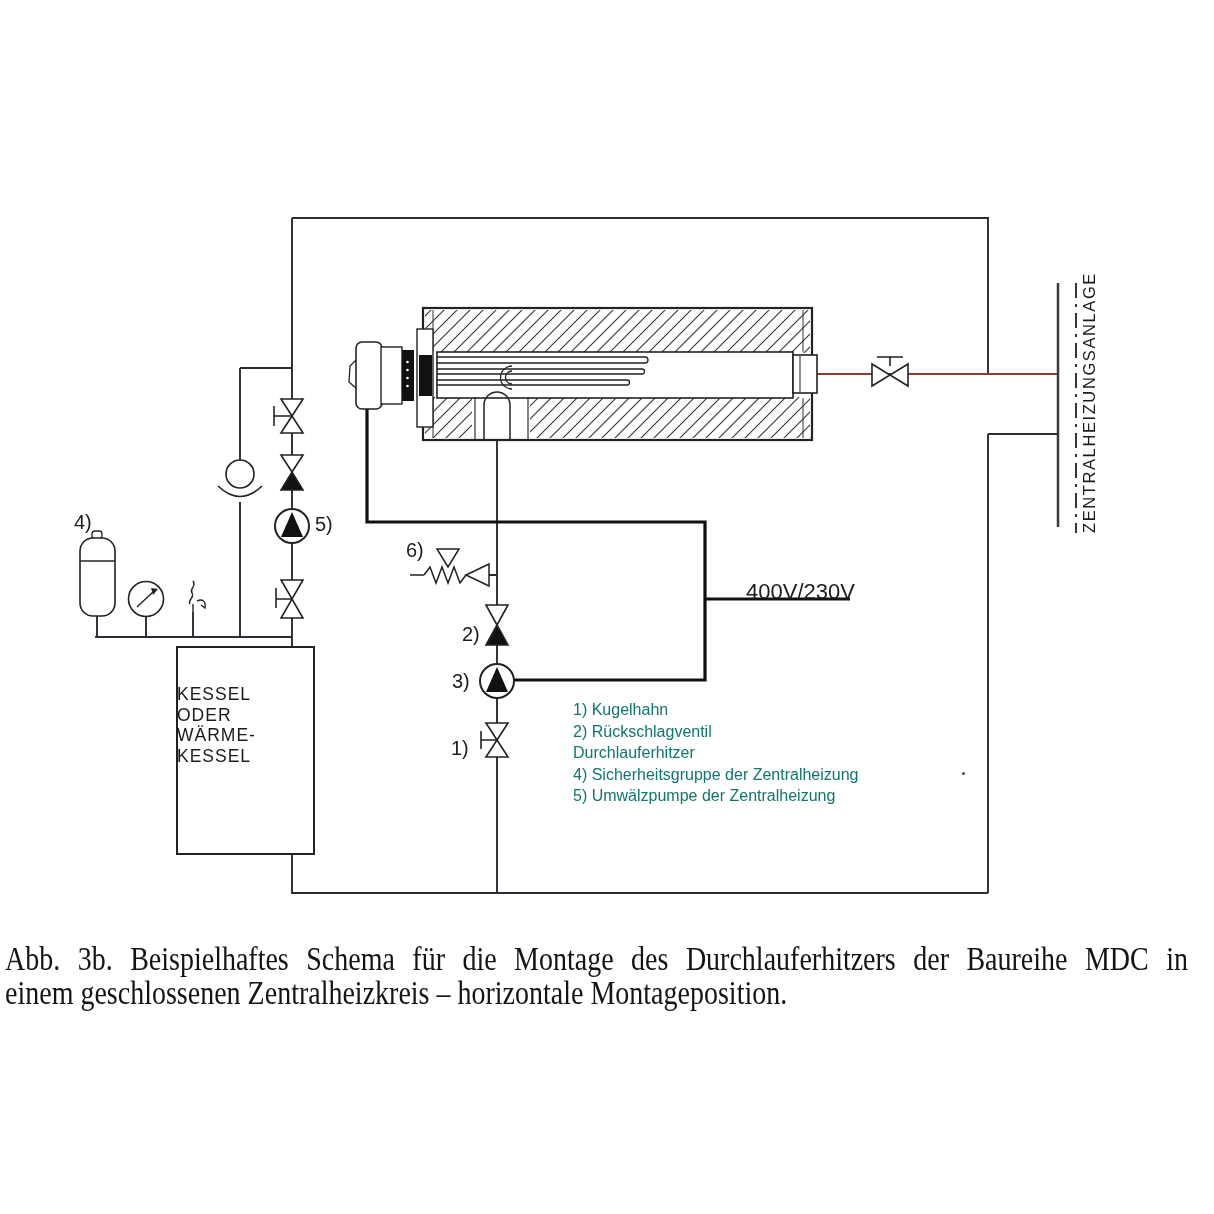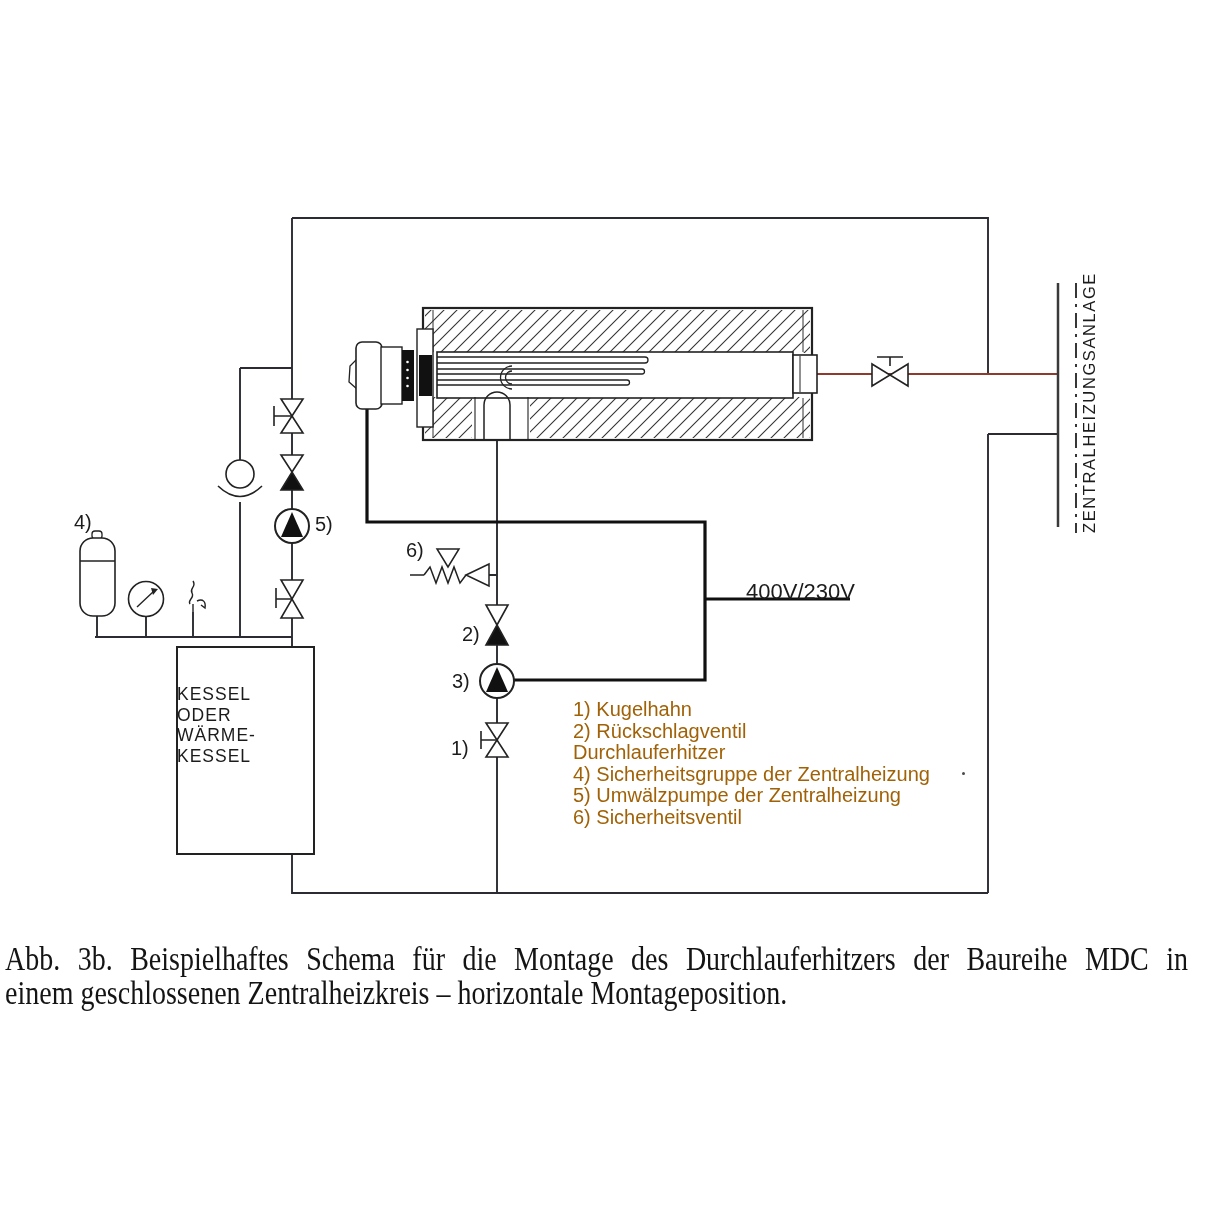--- a/index.html
+++ b/index.html
@@ -1,21 +1,21 @@
 <!DOCTYPE html>
 <html><head>
 <meta charset="utf-8">
 <style>
   html,body{margin:0;padding:0;background:#fff;}
   #stage{position:relative;width:1214px;height:1214px;background:#ffffff;overflow:hidden;
          font-family:"Liberation Sans",sans-serif;color:#1c1c1c;}
   #diagram-svg{position:absolute;left:0;top:0;}
   .lbl{position:absolute;font-size:20px;color:#1c1c1c;white-space:nowrap;}
   .power{font-size:22px;}
-  .legend{position:absolute;left:573px;top:699px;font-size:20px;line-height:21.6px;color:#a16207;}
+  .legend{position:absolute;left:573px;top:699px;font-size:16px;line-height:21.6px;color:#0f766e;}
   .boiler-text{position:absolute;left:177px;top:684px;width:137px;text-align:left;
                font-size:17.5px;line-height:20.5px;letter-spacing:1px;color:#1b1b1b;}
   .wall-label{position:absolute;left:1080px;top:287px;height:246px;width:24px;
               writing-mode:vertical-rl;transform:rotate(180deg);
               font-size:16.5px;letter-spacing:1.6px;color:#1b1b1b;white-space:nowrap;}
   .caption-line{position:absolute;left:5px;width:1183px;font-family:"Liberation Serif",serif;
                 font-size:28px;color:#141414;transform:scaleY(1.18);transform-origin:top left;white-space:nowrap;}
   .caption-justify{white-space:normal;text-align:justify;text-align-last:justify;}
   .speck{position:absolute;left:962px;top:772px;width:3px;height:3px;border-radius:50%;background:#4a4a4a;}
 </style>
@@ -188,21 +188,20 @@
   </div>
 
   <div class="wall-label">ZENTRALHEIZUNGSANLAGE</div>
 
   <div class="legend">
     <div>1) Kugelhahn</div>
     <div>2) Rückschlagventil</div>
     <div>Durchlauferhitzer</div>
     <div>4) Sicherheitsgruppe der Zentralheizung</div>
     <div>5) Umwälzpumpe der Zentralheizung</div>
-    <div>6) Sicherheitsventil</div>
   </div>
 
   <div class="speck"></div>
 
   <div class="caption-line caption-justify" style="top:941px;">Abb. 3b. Beispielhaftes Schema für die Montage des Durchlauferhitzers der Baureihe MDC in</div>
   <div class="caption-line" style="top:975px;">einem geschlossenen Zentralheizkreis – horizontale Montageposition.</div>
 
 </div>
 
 </body></html>

